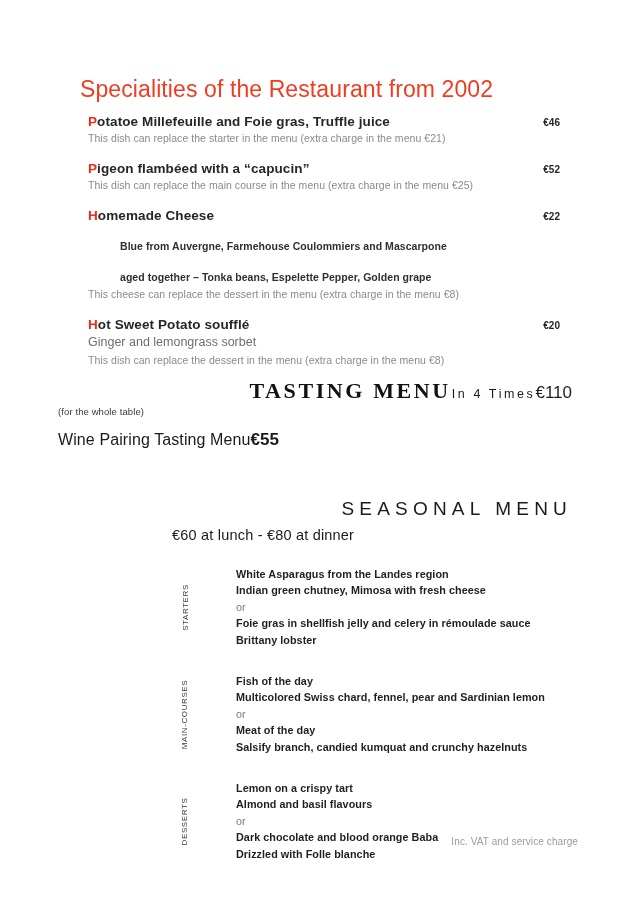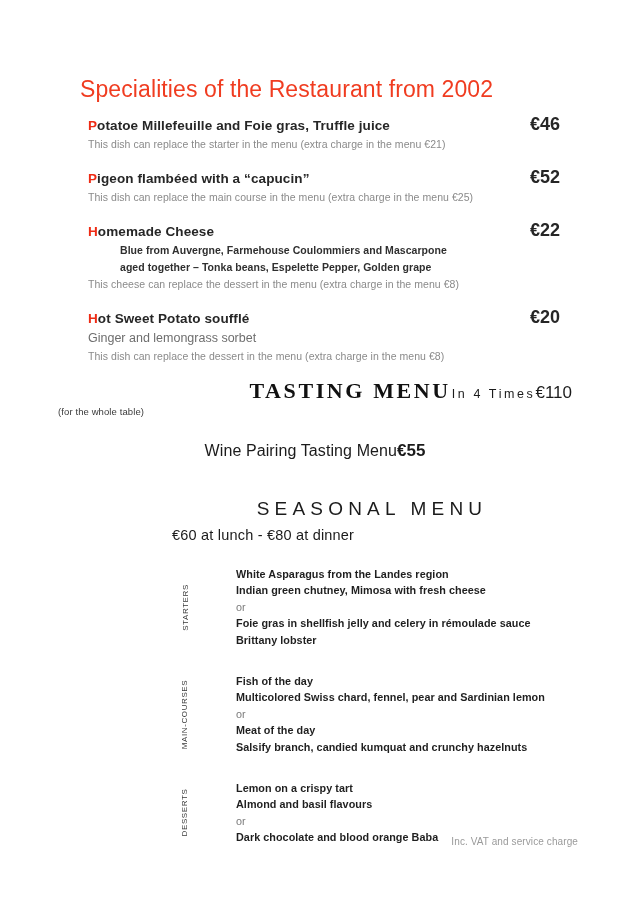--- a/index.html
+++ b/index.html
@@ -53,32 +53,32 @@
   .spec-name {
     font-size: 13.5px;
     font-weight: bold;
     color: #262626;
     letter-spacing: 0.1px;
   }
   .spec-name .cap {
     color: #ee2b14;
   }
   .spec-price {
-    font-size: 18px;
+    font-size: 10px;
     font-weight: bold;
     color: #262626;
     white-space: nowrap;
     padding-left: 12px;
   }
   .spec-desc {
     font-size: 10.5px;
     font-weight: bold;
     color: #2f2f2f;
     line-height: 1.42;
-    margin-top: 2px;
+    margin-top: 16px;
     letter-spacing: 0.05px;
     padding-left: 32px;
   }
   .spec-sub {
     font-size: 12.5px;
     font-weight: 400;
     color: #6e6e6e;
     line-height: 1.35;
     margin-top: 2px;
   }
@@ -132,25 +132,25 @@
   .tasting-foot {
     font-size: 9.5px;
     color: #3a3a3a;
     margin-top: 2px;
     letter-spacing: 0.1px;
   }
 
   .wine-row {
     position: absolute;
     left: 58px;
-    top: 441px;
+    top: 430px;
     width: 514px;
     display: flex;
     align-items: baseline;
-    justify-content: center;
+    justify-content: flex-start;
   }
   .wine-label {
     font-size: 16px;
     font-weight: 400;
     color: #1b1b1b;
     letter-spacing: 0.1px;
   }
   .wine-price {
     font-size: 17px;
     font-weight: 700;
@@ -162,21 +162,21 @@
     position: absolute;
     left: 172px;
     top: 498px;
     width: 400px;
   }
   .seasonal-title {
     font-size: 19px;
     font-weight: 400;
     letter-spacing: 5.2px;
     color: #1b1b1b;
-    text-align: center;
+    text-align: right;
     white-space: nowrap;
   }
   .seasonal-prices {
     font-size: 14.5px;
     font-weight: 400;
     color: #1b1b1b;
     margin-top: 7px;
     letter-spacing: 0.2px;
   }
 
@@ -332,20 +332,21 @@
 
     <div class="course-group">
       <div class="course-tag">
         <span>DESSERTS</span>
       </div>
       <div class="course-lines">
         <div class="course-line">Lemon on a crispy tart</div>
         <div class="course-line">Almond and basil flavours</div>
         <div class="course-line sep">or</div>
         <div class="course-line">Dark chocolate and blood orange Baba</div>
+        <div class="course-line">Drizzled with Folle blanche</div>
       </div>
     </div>
 
   </div>
 
   <div class="footer-note">Inc. VAT and service charge</div>
 
 </div>
 
 </body></html>

